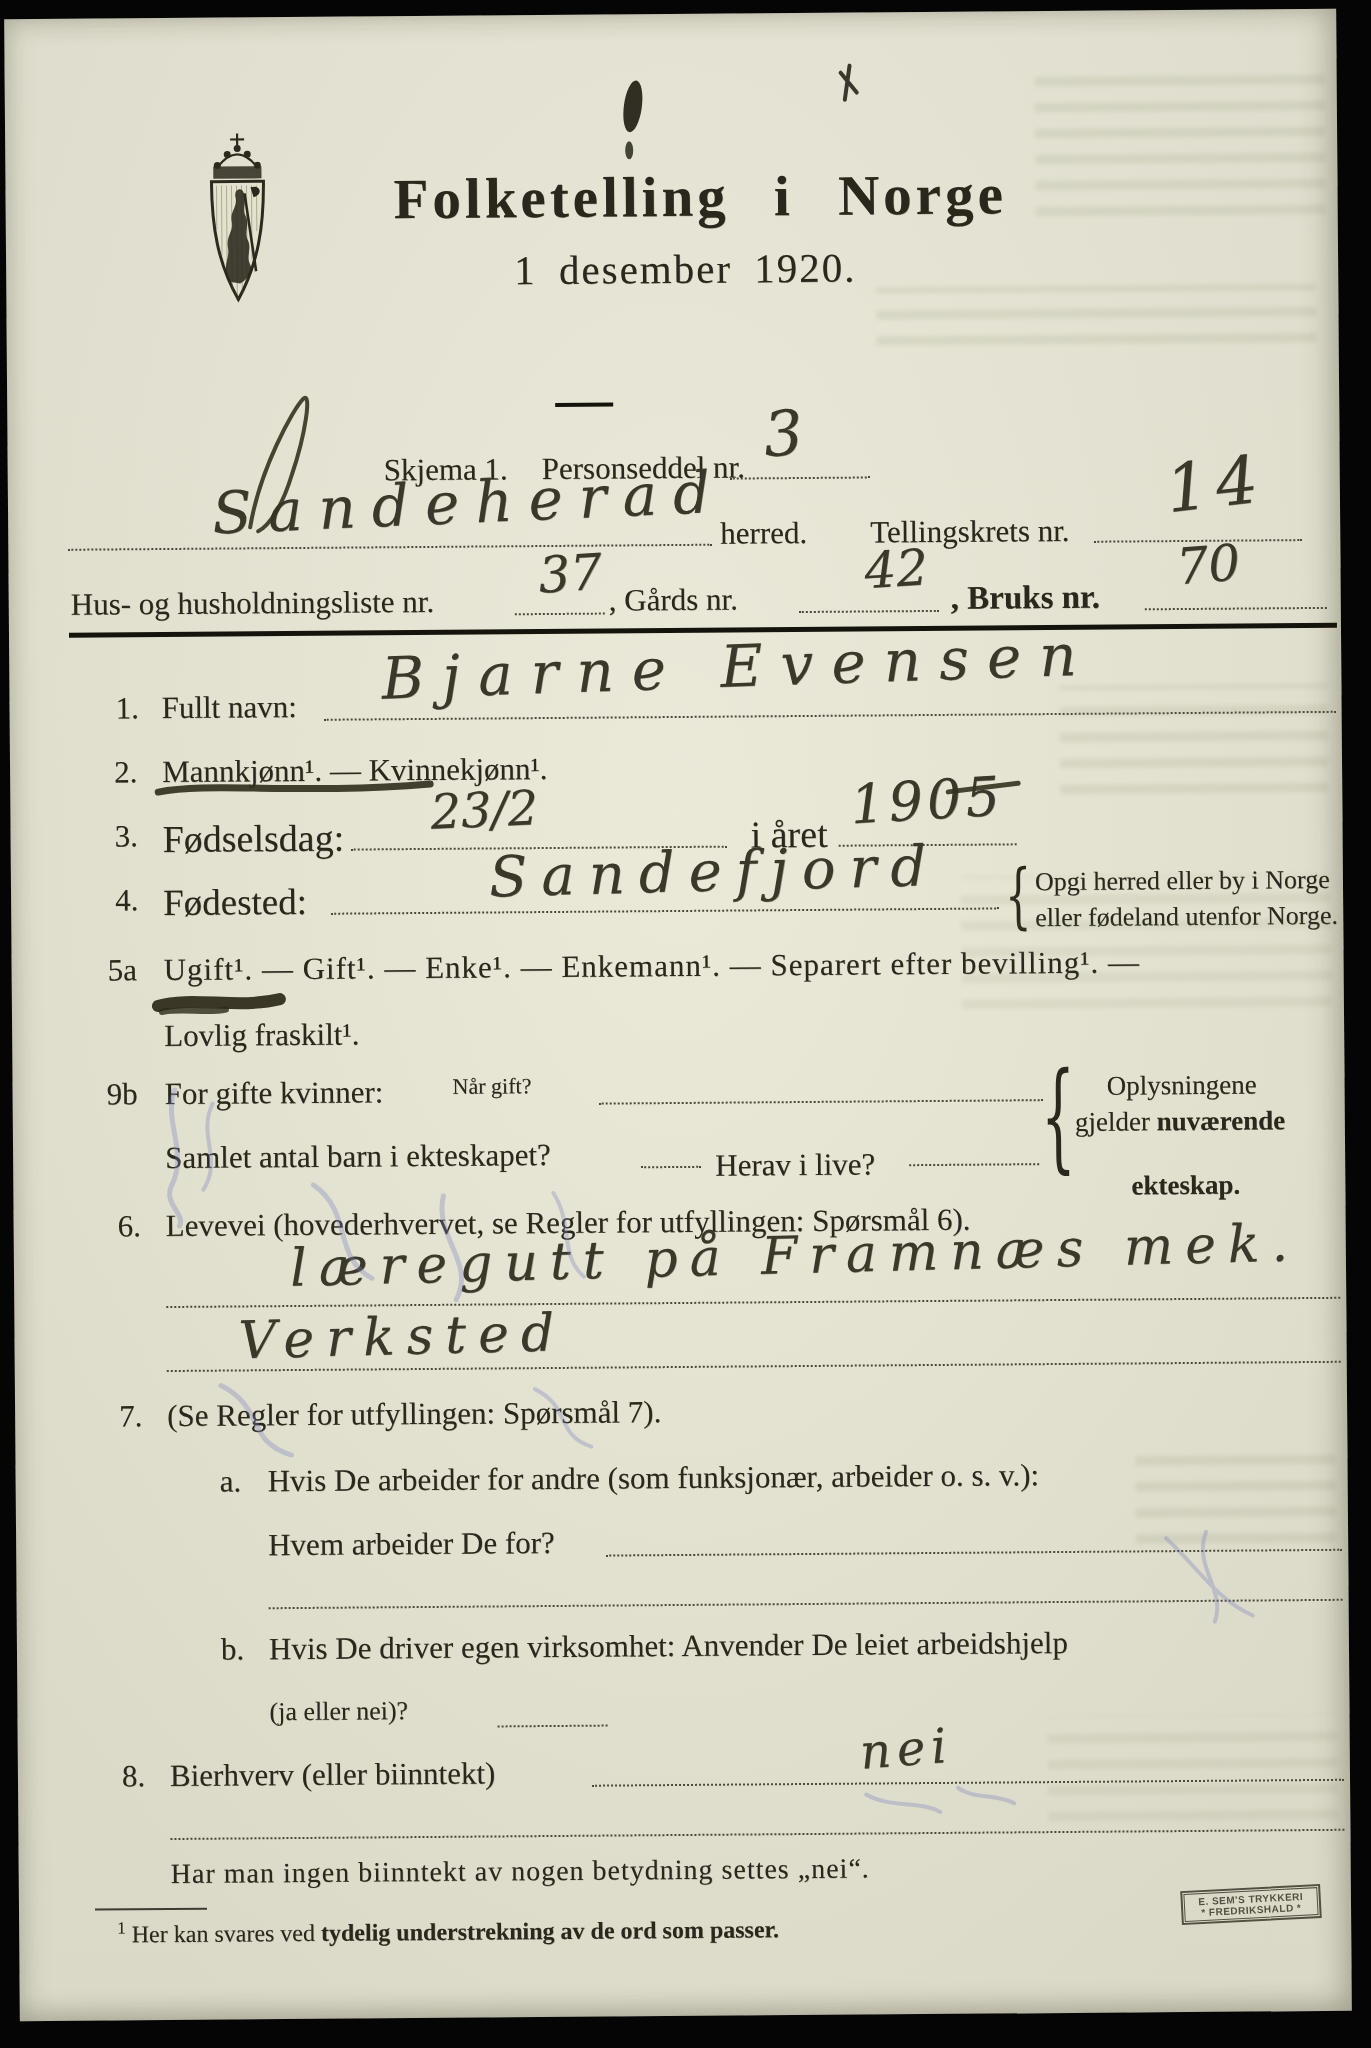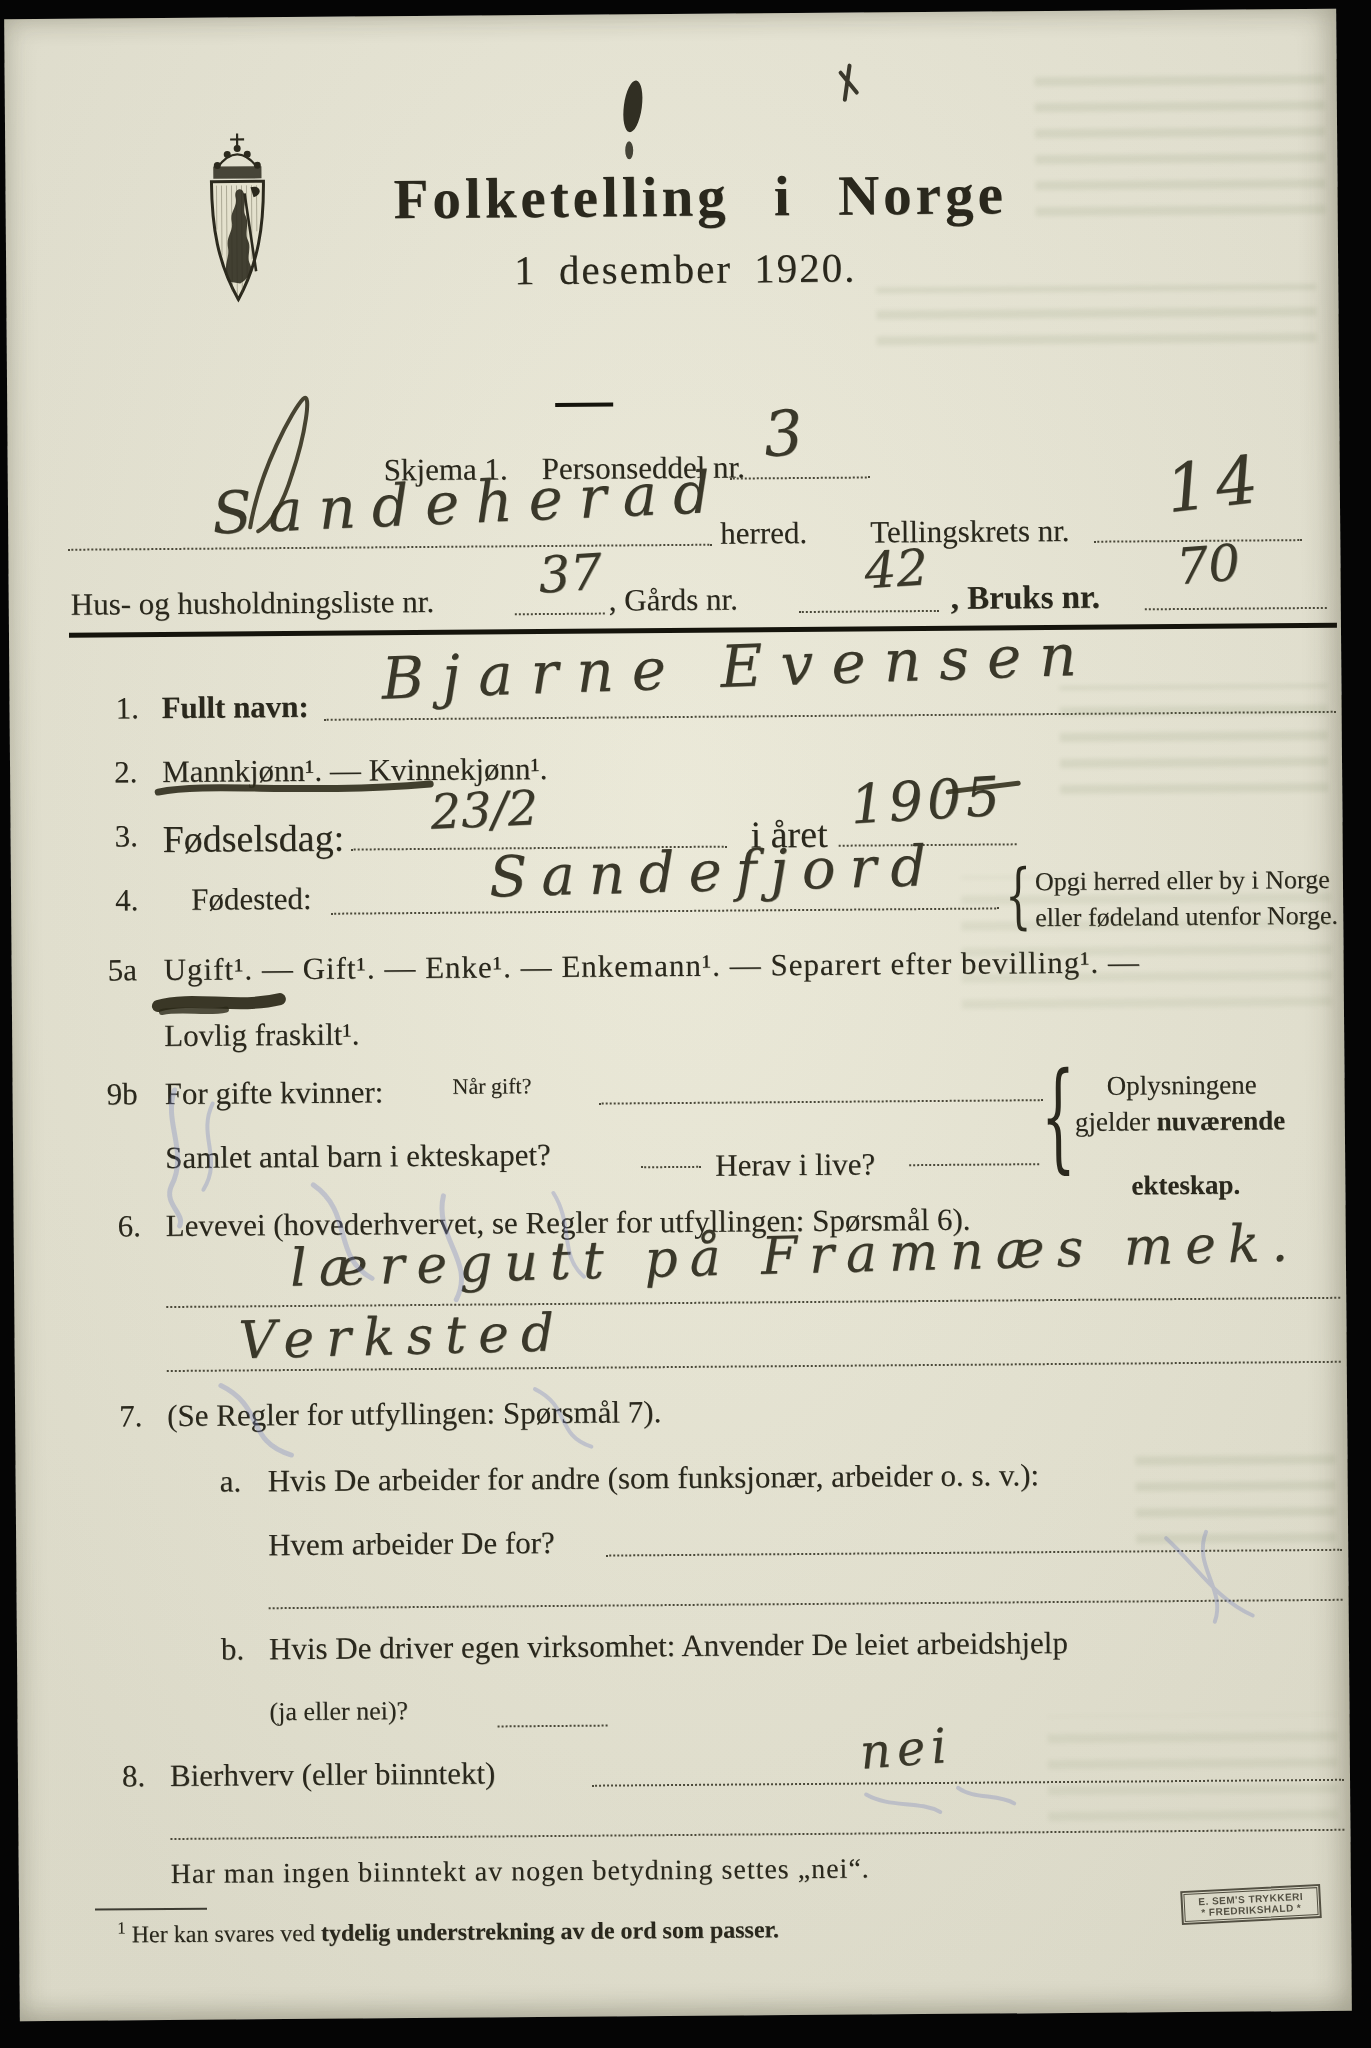--- a/index.html
+++ b/index.html
@@ -82,41 +82,41 @@
     <span class="p" style="left:600px;top:568px;font-size:31px;">, Gårds nr.</span>
     <div class="dot" style="left:790px;top:598px;width:140px;"></div>
     <span class="hand" style="left:856px;top:532px;font-size:50px;transform:rotate(-3deg);">42</span>
     <span class="p" style="left:942px;top:568px;font-size:33px;font-weight:bold;">, Bruks nr.</span>
     <div class="dot" style="left:1136px;top:598px;width:182px;"></div>
     <span class="hand" style="left:1168px;top:530px;font-size:50px;transform:rotate(-4deg);">70</span>
 
     <div class="rule" style="left:60px;top:614px;width:1268px;height:5px;"></div>
 
     <span class="p" style="left:106px;top:672px;font-size:31px;">1.</span>
-    <span class="p" style="left:152px;top:672px;font-size:31px;font-weight:bold;">Fullt navn:</span>
+    <span class="p" style="left:152px;top:672px;font-size:31px;">Fullt navn:</span>
     <div class="dot" style="left:314px;top:702px;width:1012px;"></div>
     <span class="hand" style="left:372px;top:624px;font-size:58px;letter-spacing:18px;transform:rotate(-1.5deg);">Bjarne Evensen</span>
 
     <span class="p" style="left:104px;top:736px;font-size:31px;">2.</span>
     <span class="p" style="left:152px;top:736px;font-size:31px;">
       <span>Mannkjønn¹.</span>
       <span>—</span>
       <span>Kvinnekjønn¹.</span>
     </span>
 
     <span class="p" style="left:104px;top:800px;font-size:31px;">3.</span>
     <span class="p" style="left:152px;top:800px;font-size:38px;">Fødselsdag:</span>
     <div class="dot" style="left:340px;top:832px;width:376px;"></div>
     <span class="hand" style="left:420px;top:770px;font-size:48px;transform:rotate(-2deg);">23/2</span>
     <span class="p" style="left:740px;top:800px;font-size:38px;">i året</span>
     <div class="dot" style="left:828px;top:832px;width:178px;"></div>
     <span class="hand" style="left:840px;top:762px;font-size:54px;letter-spacing:4px;transform:rotate(-3deg);">1905</span>
 
     <span class="p" style="left:104px;top:864px;font-size:31px;">4.</span>
-    <span class="p" style="left:152px;top:864px;font-size:31px;margin-left:28px;">Fødested:</span>
+    <span class="p" style="left:152px;top:864px;font-size:37px;">Fødested:</span>
     <div class="dot" style="left:320px;top:896px;width:668px;"></div>
     <span class="hand" style="left:478px;top:830px;font-size:56px;letter-spacing:14px;transform:rotate(-1deg);">Sandefjord</span>
     <span class="brace" style="left:994px;top:848px;font-size:46px;transform:scaleY(1.55) scaleX(.9);">{</span>
     <span class="p" style="left:1024px;top:856px;font-size:26px;">Opgi herred eller by i Norge</span>
     <span class="p" style="left:1024px;top:892px;font-size:26px;">eller fødeland utenfor Norge.</span>
 
     <span class="p" style="left:96px;top:934px;font-size:31px;">5a</span>
     <span class="p" style="left:152px;top:934px;font-size:31px;letter-spacing:1px;">
       <span>Ugift¹.</span>
       <span>— Gift¹. — Enke¹. — Enkemann¹. — Separert efter bevilling¹. —</span>

